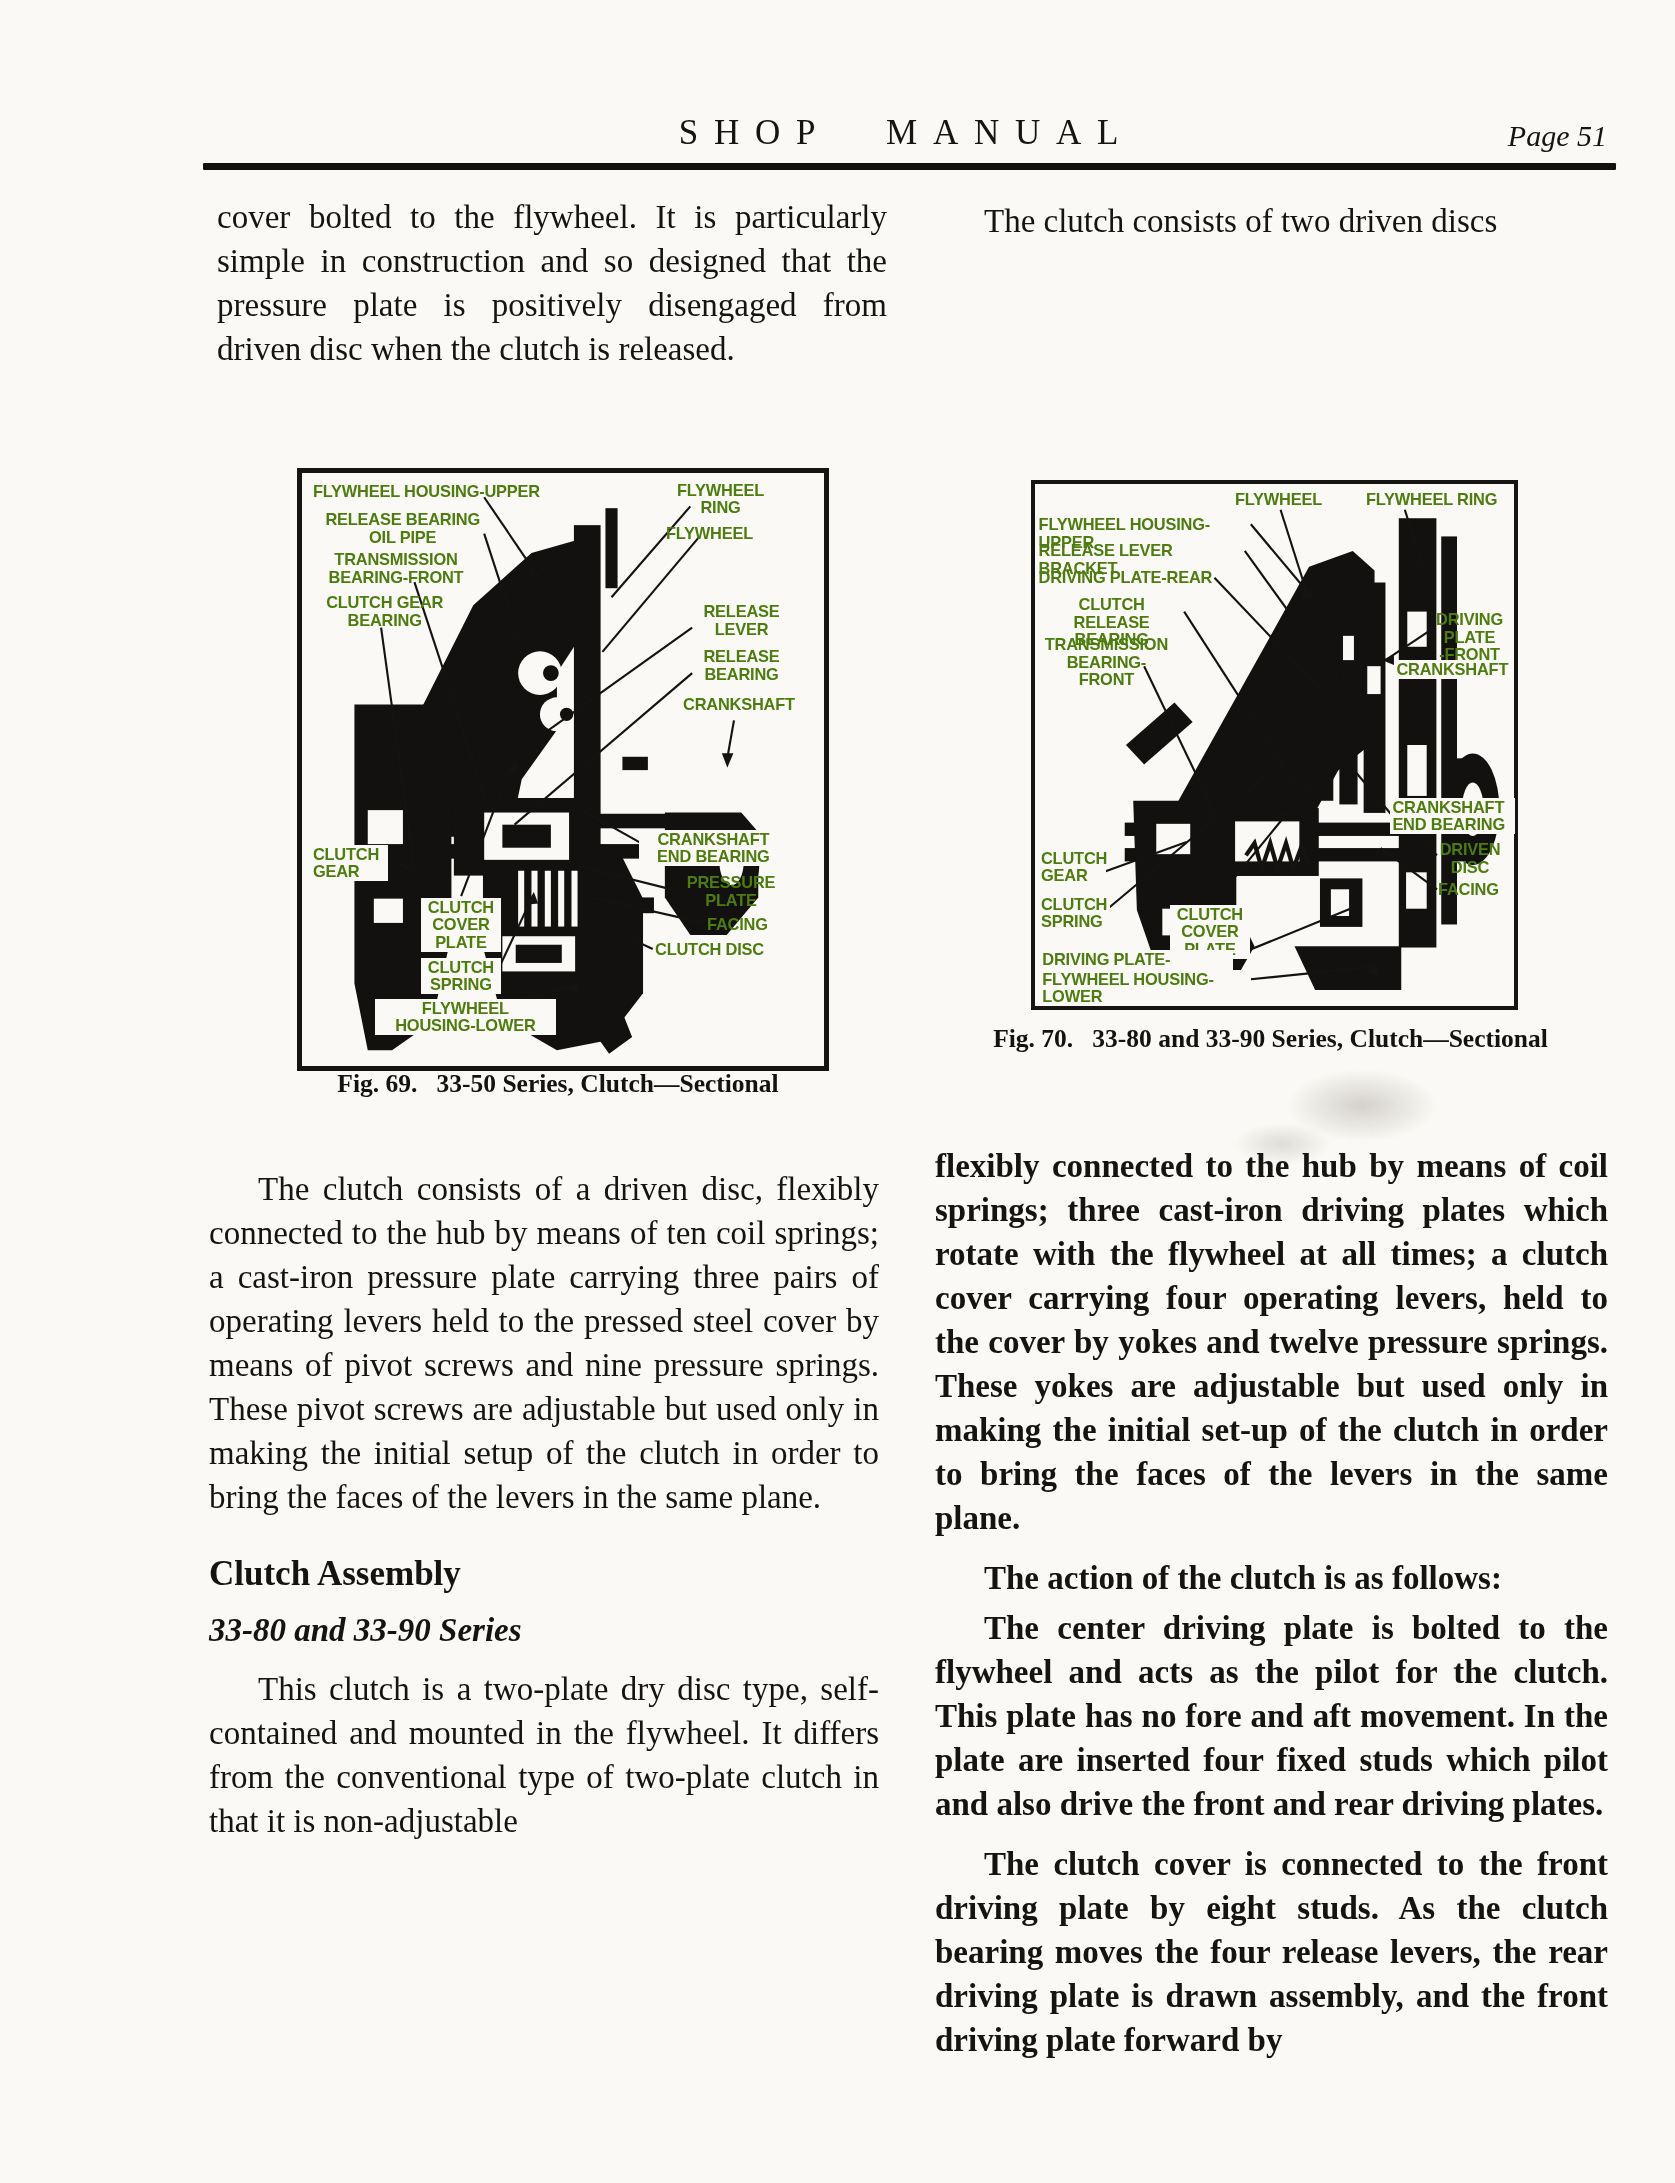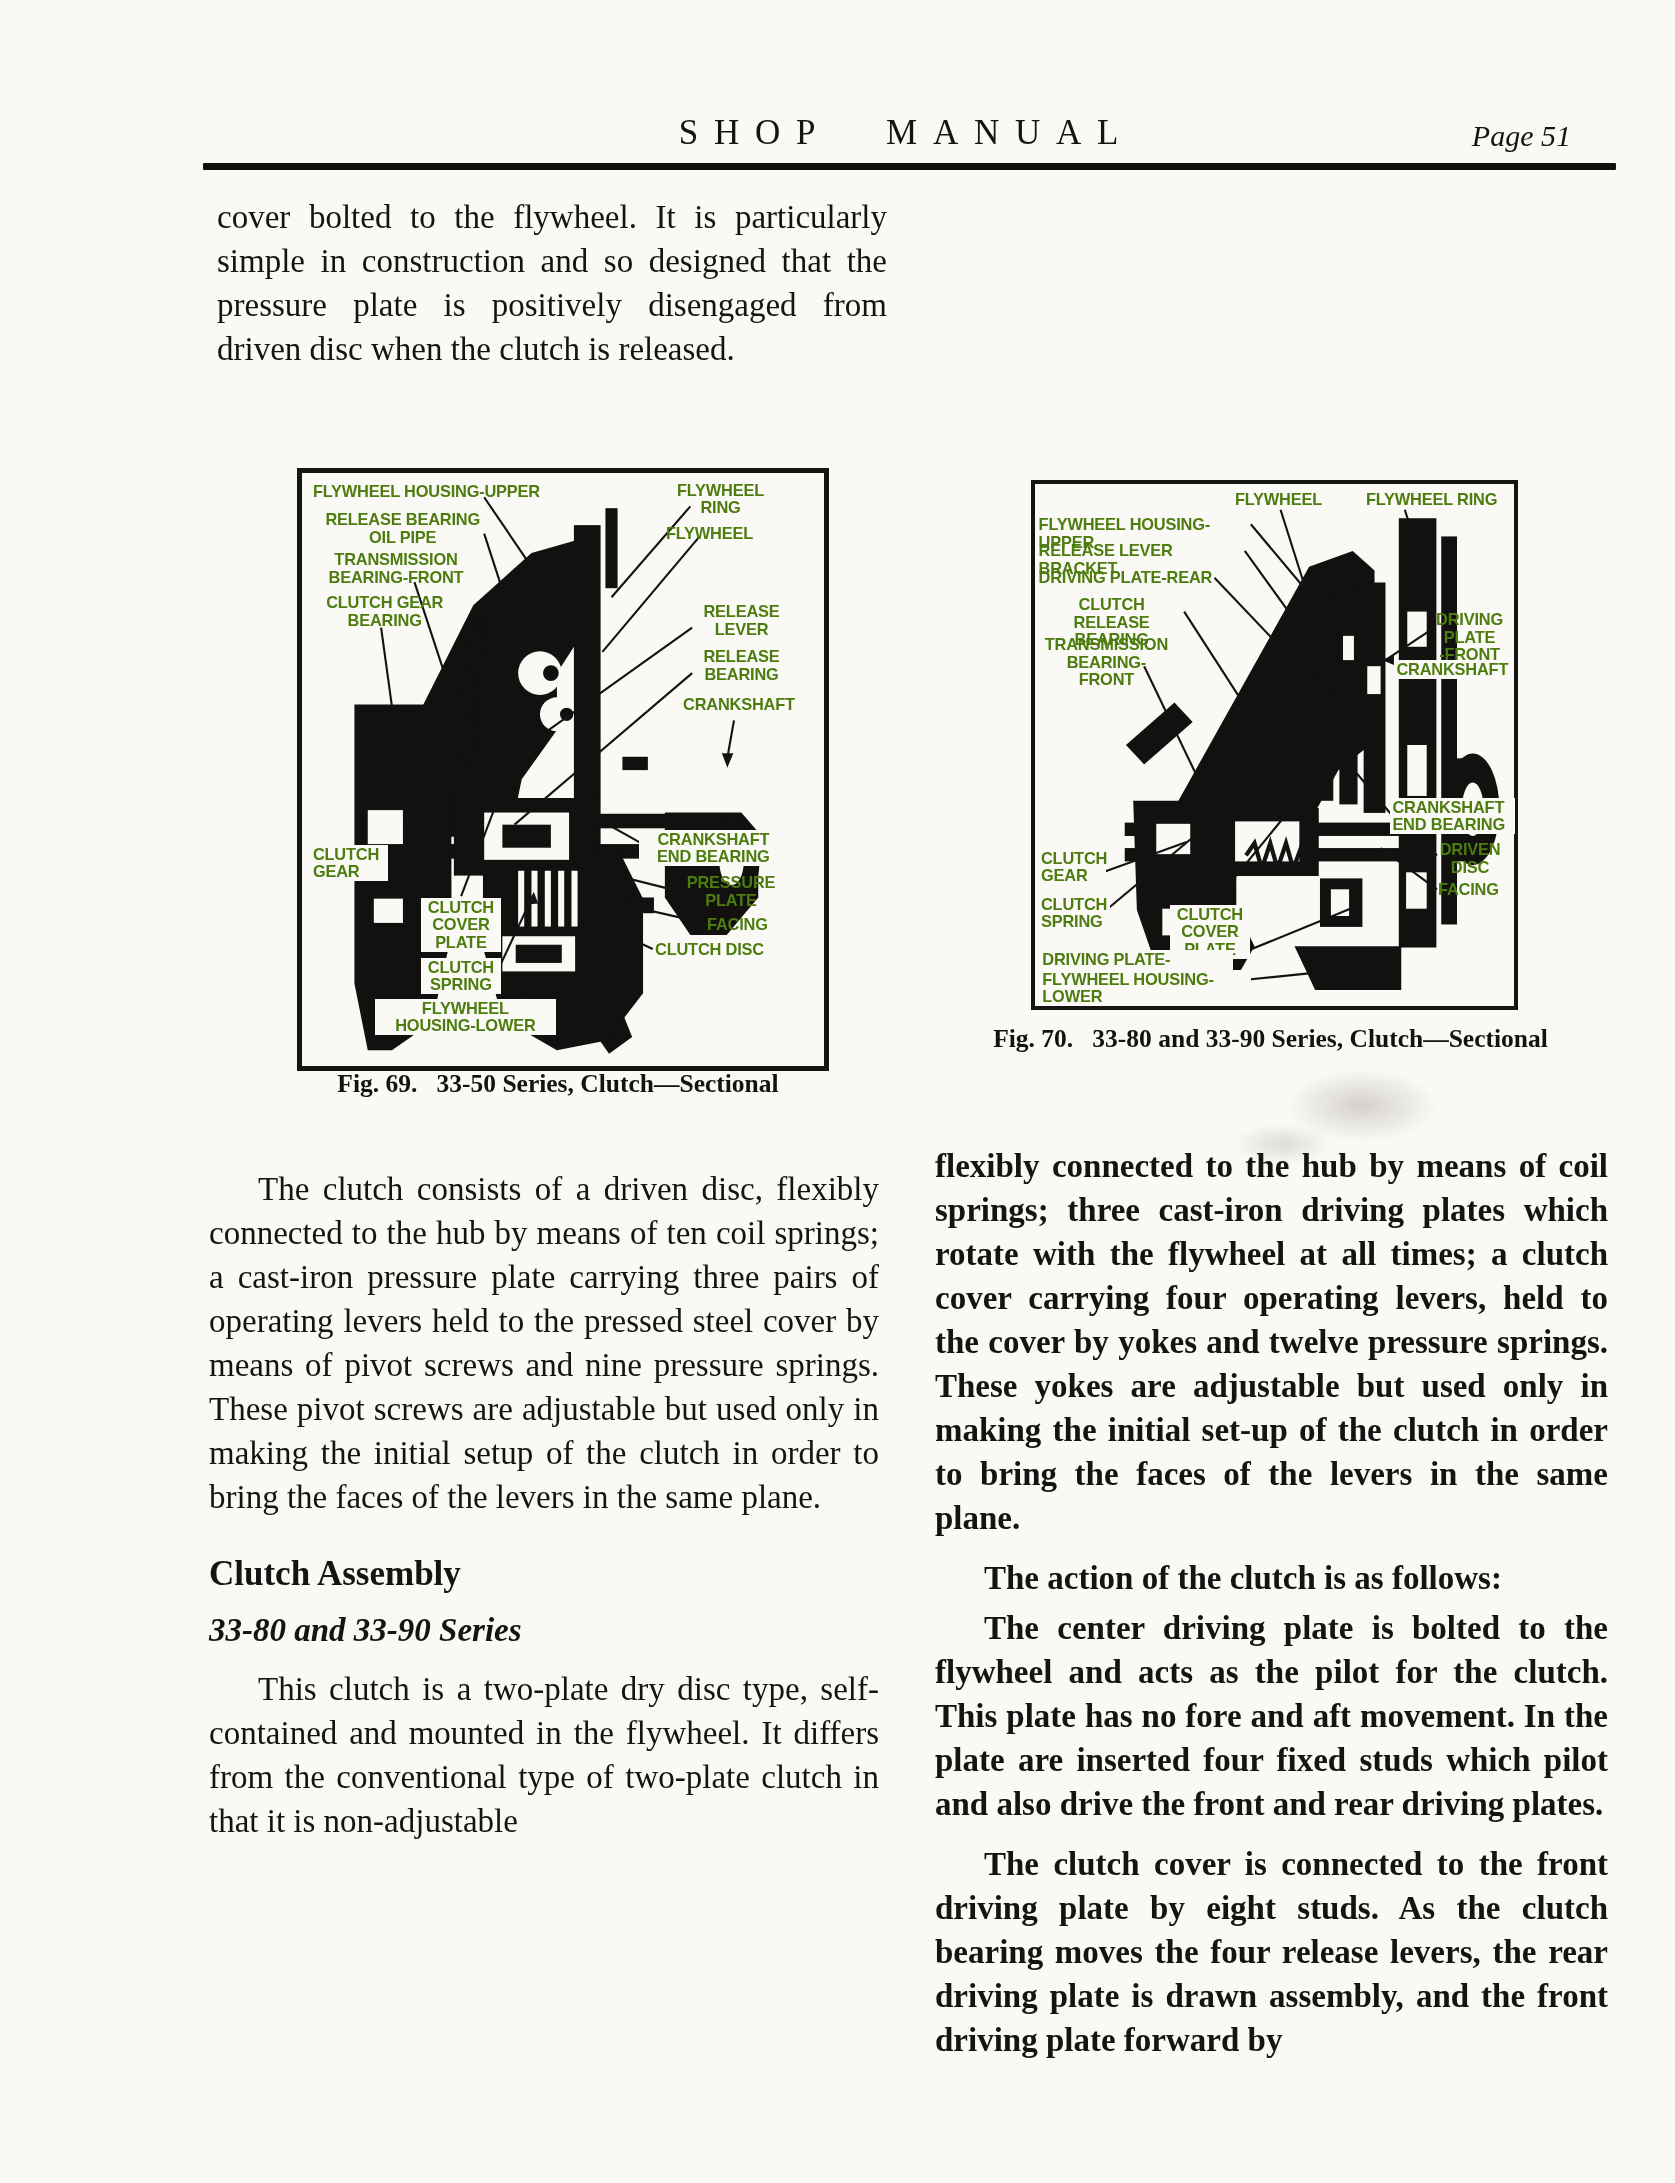--- a/index.html
+++ b/index.html
@@ -6,21 +6,21 @@
   body{
     width:1675px;height:2183px;position:relative;overflow:hidden;
     background:#faf9f5;color:#151413;
     font-family:"Liberation Serif", serif;
   }
   .hdr-title{
     position:absolute;top:113px;left:212px;width:1389px;text-align:center;
     font-size:35px;letter-spacing:0.45em;word-spacing:0.9em;font-weight:400;
   }
   .hdr-page{
-    position:absolute;top:119px;left:1438px;width:133px;text-align:right;
+    position:absolute;top:119px;left:1474px;width:133px;text-align:right;
     font-style:italic;font-size:30px;
   }
   .hdr-rule{
     position:absolute;top:163px;left:203px;width:1413px;height:6.7px;
     background:#121110;border-radius:1.2px;
   }
   .para{font-size:33px;line-height:44px;text-align:justify;margin:0;
         hyphens:none;}
   .indent{text-indent:49px;}
   .col{position:absolute;}
@@ -71,20 +71,21 @@
 
   <div class="hdr-title">SHOP MANUAL</div>
   <div class="hdr-page">Page 51</div>
   <div class="hdr-rule"></div>
 
   <div class="col" id="lcol-top">
     <p class="para">cover bolted to the flywheel. It is particularly simple in construction and so designed that the pressure plate is positively disengaged from driven disc when the clutch is released.</p>
   </div>
 
   <div class="col" id="rcol-top">
+    <p class="para indent" style="margin-top:3.6px">The clutch consists of two driven discs</p>
   </div>
 
   <div class="figure" id="fig69">
     <svg viewBox="0 0 860 978">
       <g fill="#121110">
 
         <path d="M138,600 L198,385 L282,218 L378,132 L462,108 L468,256 L420,330 L420,424 L362,505 L342,600 Z"></path>
 
         <path d="M302,236 l-36,14 36,14 Z"></path>
           <path d="M300,272 l-36,14 36,14 Z"></path>

